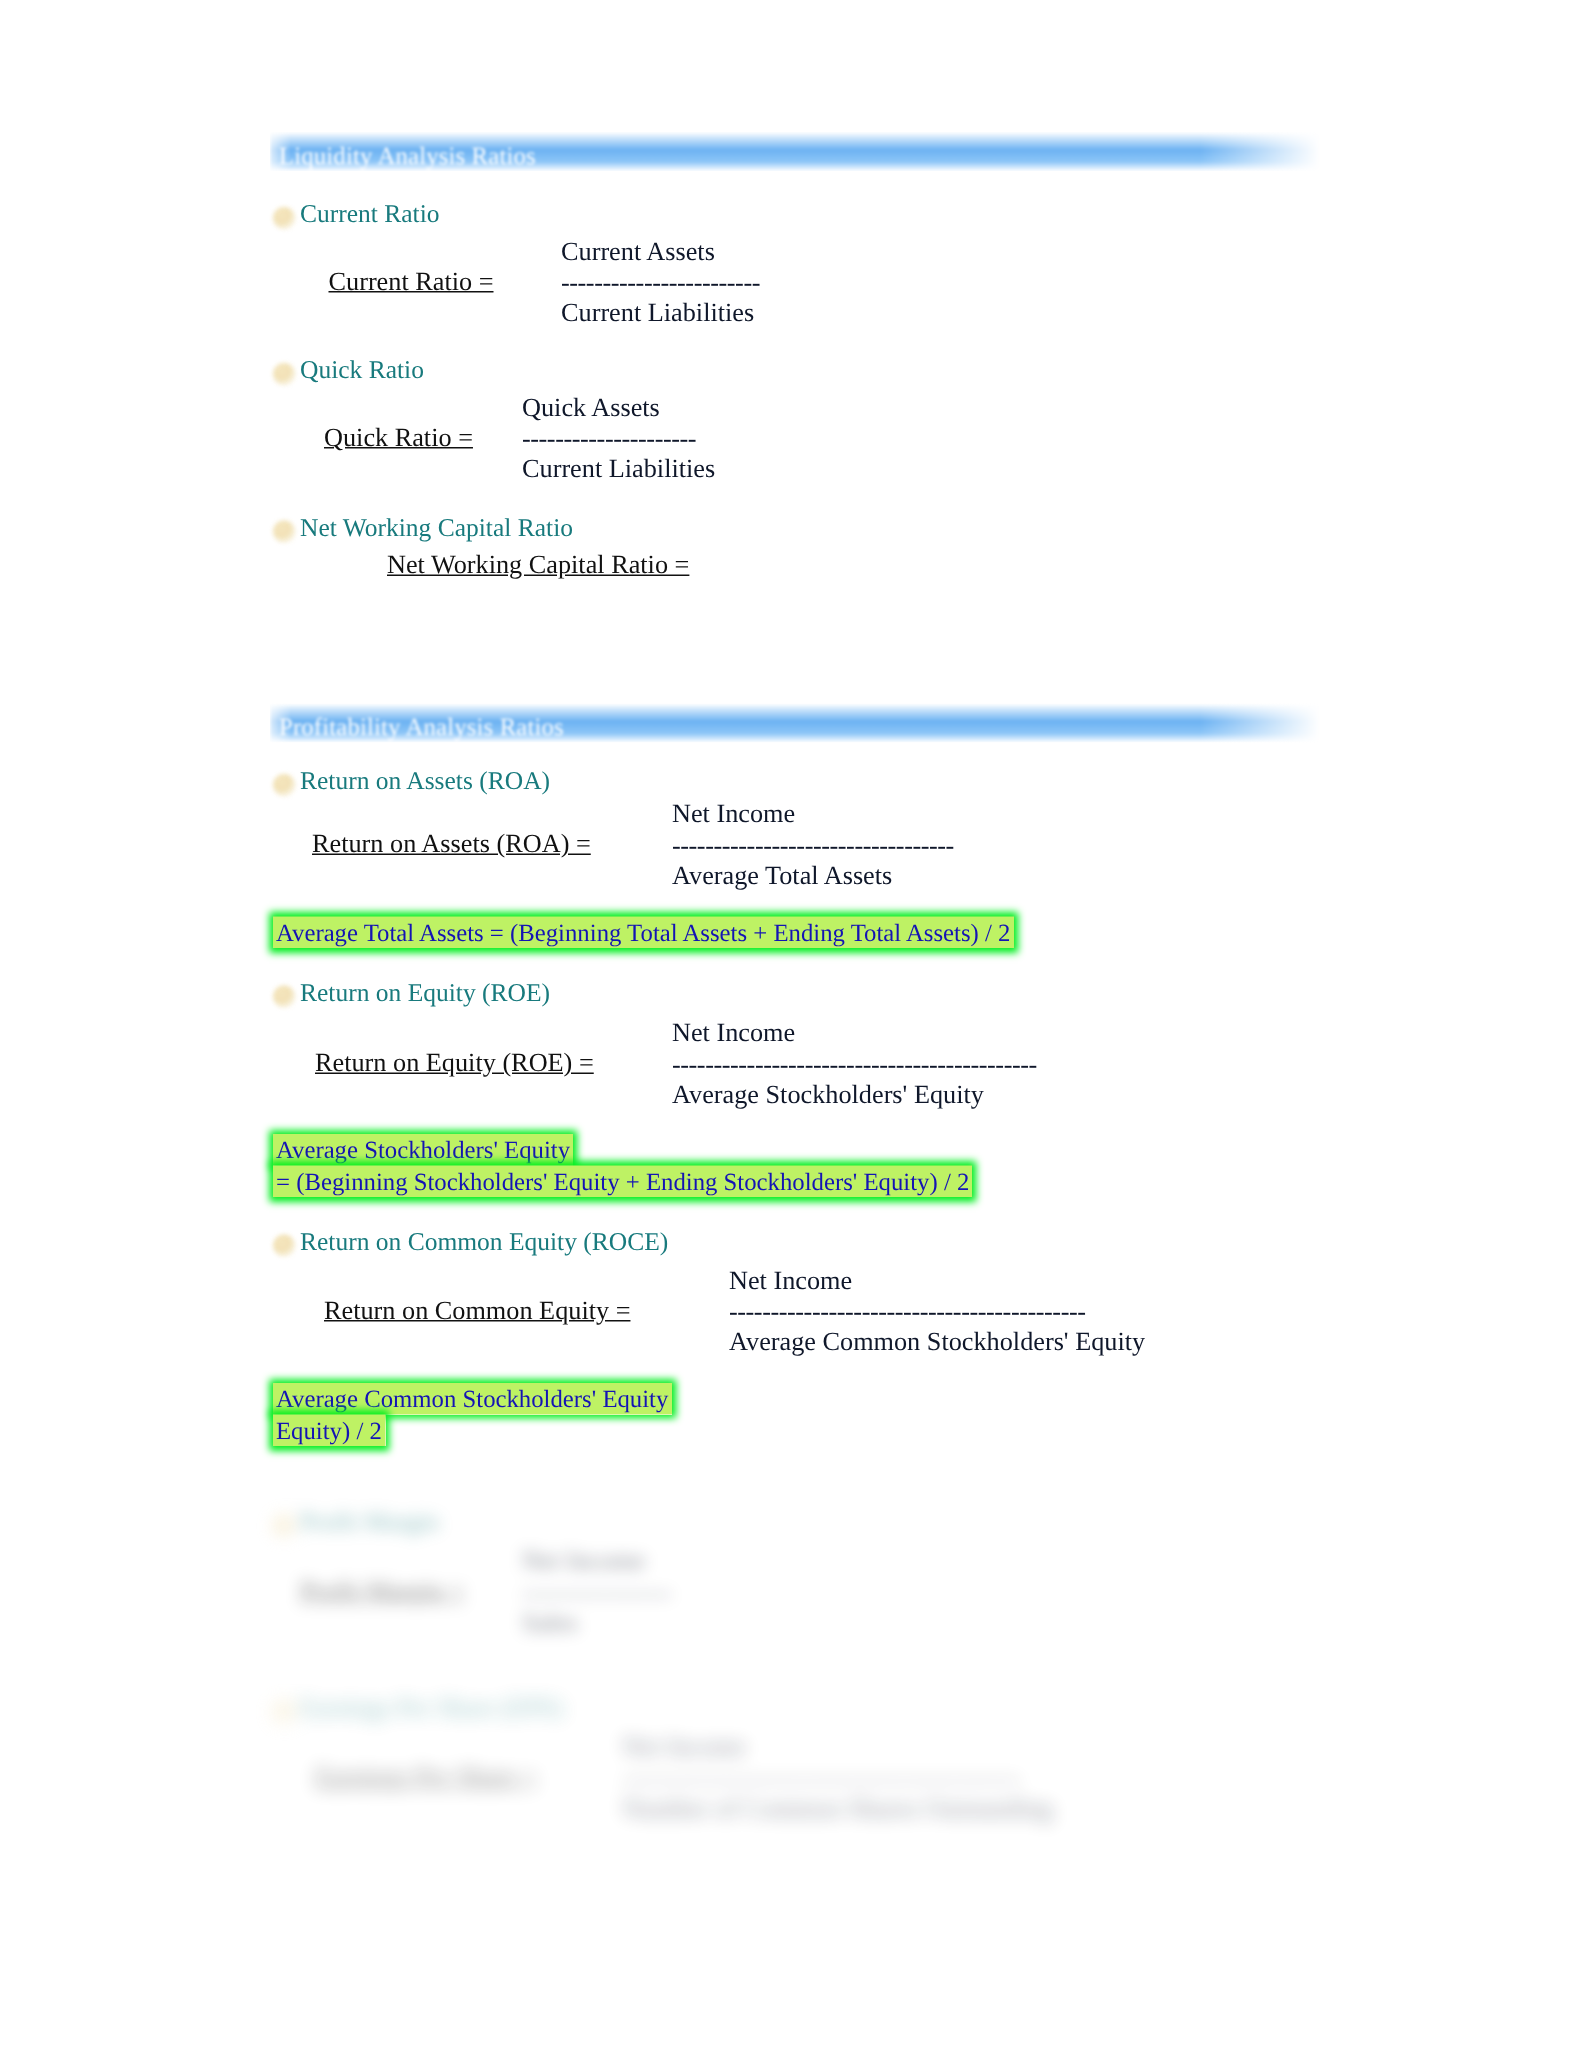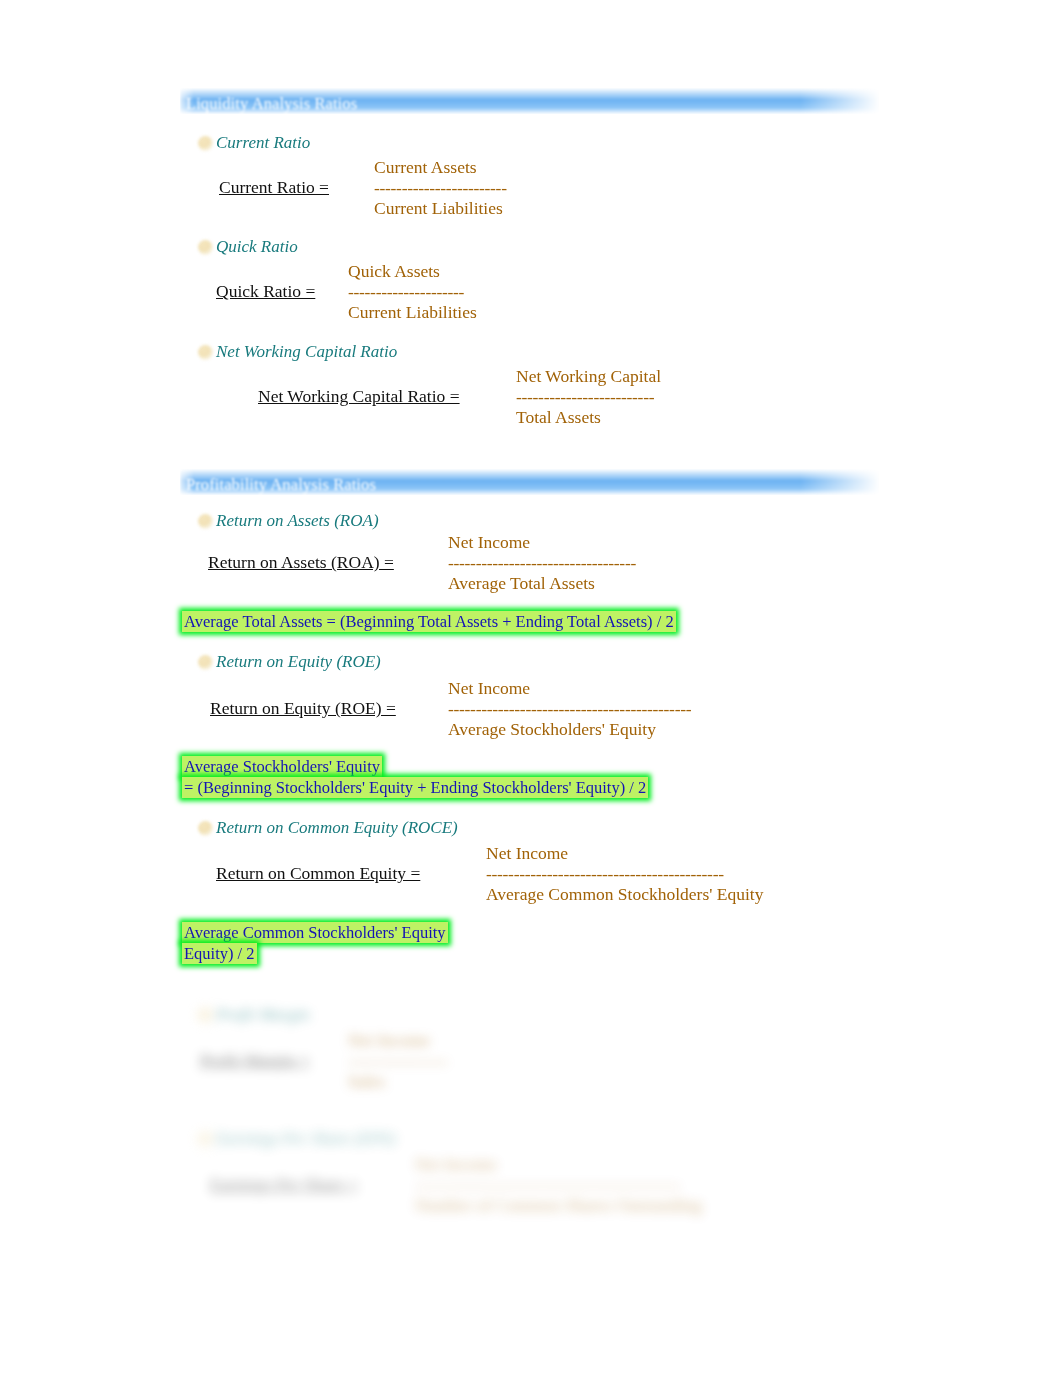--- a/index.html
+++ b/index.html
@@ -50,25 +50,24 @@
     padding-left: 6px;
     font-size: 16.5px;
     color: #ffffff;
     letter-spacing: .1px;
     white-space: nowrap;
   }
 
   
   .ratio-head {
     position: absolute;
-    left: 198px;
-    display: flex;
-    align-items: center;
-    white-space: nowrap;
-    font-style: italic;
+    left: 182px;
+    display: flex;
+    align-items: flex-end;
+    white-space: nowrap;
   }
   .bullet {
     width: 15px;
     height: 15px;
     border-radius: 50%;
     background: radial-gradient(circle at 38% 34%,
                 #f4e2b4 0%, #efdca8 38%, #f8f1dd 72%, #ffffff 100%);
     filter: blur(1.4px);
     opacity: .85;
     margin-right: 3px;
@@ -89,21 +88,21 @@
   .formula .lhs {
     font-size: 17.5px;
     color: #111111;
     text-align: left;
     text-decoration: underline;
   }
   .formula .rhs {
     display: flex;
     flex-direction: column;
     font-size: 17.5px;
-    color: #a16207;
+    color: #0f172a;
     line-height: 20.6px;
   }
   .formula .numer,
   .formula .denom { white-space: nowrap; }
   .formula .rule {
     letter-spacing: -0.3px;
     font-size: 17.5px;
     line-height: 20.6px;
   }
 
@@ -163,25 +162,20 @@
       <span class="denom">Current Liabilities</span>
     </span>
   </div>
 
   <div class="ratio-head" style="top:342px;">
     <span class="bullet"></span>
     <span class="ratio-name">Net Working Capital Ratio</span>
   </div>
   <div class="formula" style="top:366px; left:210px;">
     <span class="lhs" style="width:258px;margin-left:48px;">Net Working Capital Ratio =</span>
-    <span class="rhs">
-      <span class="numer">Net Working Capital</span>
-      <span class="rule">-------------------------</span>
-      <span class="denom">Total Assets</span>
-    </span>
   </div>
 
   <div class="section-bar" style="top:469px;">
     <span class="section-title">Profitability Analysis Ratios</span>
   </div>
 
   <div class="ratio-head" style="top:511px;">
     <span class="bullet"></span>
     <span class="ratio-name">Return on Assets (ROA)</span>
   </div>

